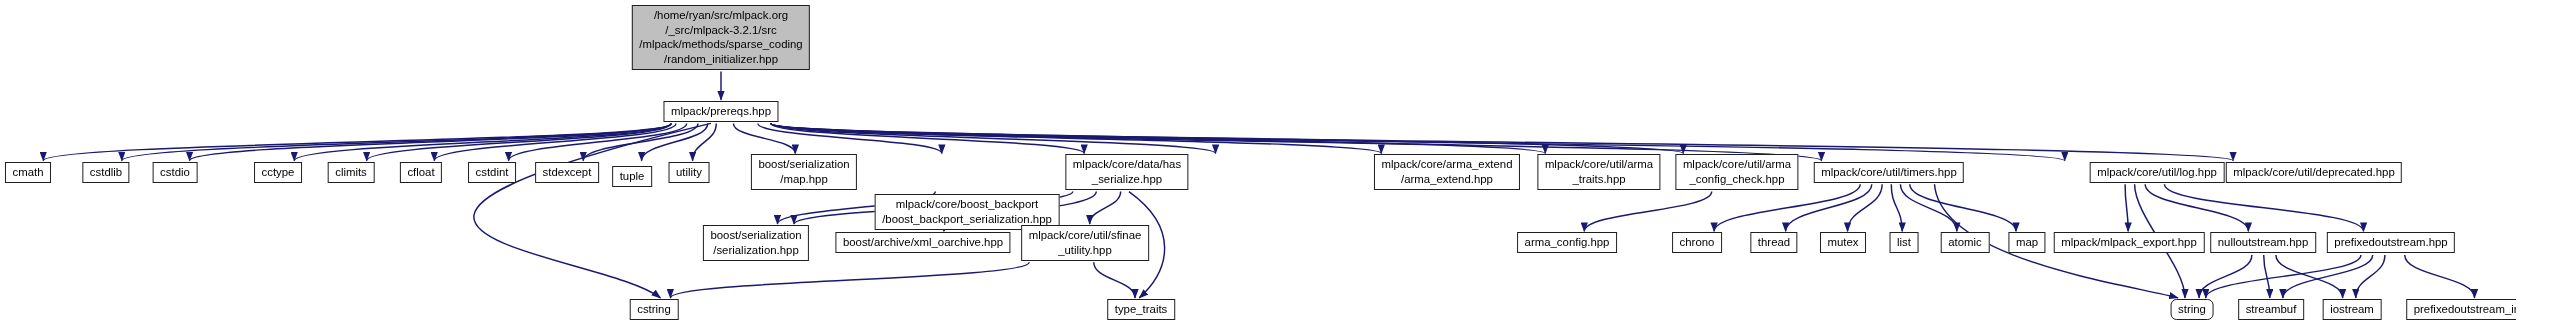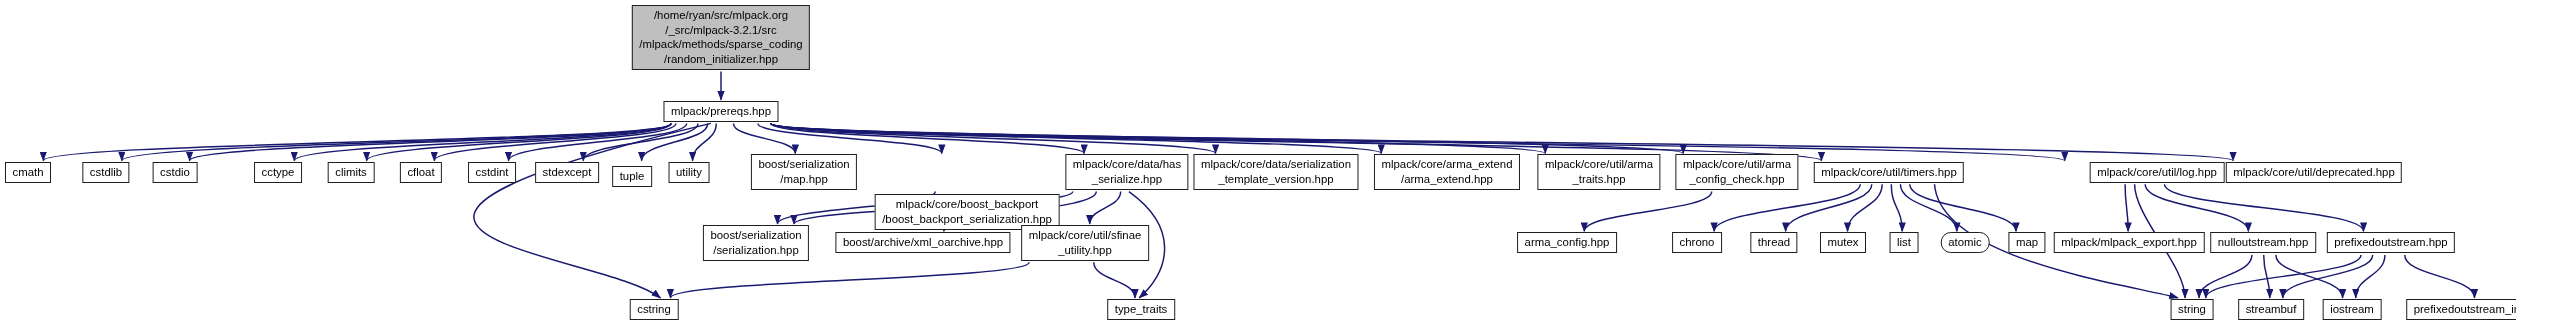--- a/index.html
+++ b/index.html
@@ -113,46 +113,44 @@
     <div class="node" style="left: 492px; top: 162px;">cstdint</div>
     <div class="node" style="left: 567px; top: 162px;">stdexcept</div>
     <div class="node" style="left: 632px; top: 166px;">tuple</div>
     <div class="node" style="left: 689px; top: 162px;">utility</div>
     <div class="node" style="left: 804px; top: 154px;">boost/serialization
 /map.hpp</div>
     <div class="node" style="left: 967px; top: 154px; margin-top: 40px;">mlpack/core/boost_backport
 /boost_backport_serialization.hpp</div>
     <div class="node" style="left: 1127px; top: 154px;">mlpack/core/data/has
 _serialize.hpp</div>
-    <div class="node" style="left: 1276px; top: 154px;">mlpack/core/data/serialization
-_template_version.hpp</div>
     <div class="node" style="left: 1447px; top: 154px;">mlpack/core/arma_extend
 /arma_extend.hpp</div>
     <div class="node" style="left: 1599px; top: 154px;">mlpack/core/util/arma
 _traits.hpp</div>
     <div class="node" style="left: 1737px; top: 154px;">mlpack/core/util/arma
 _config_check.hpp</div>
     <div class="node" style="left: 1889px; top: 162px;">mlpack/core/util/timers.hpp</div>
     <div class="node" style="left: 2125px; top: 162px; margin-left: 32px;">mlpack/core/util/log.hpp</div>
     <div class="node" style="left: 2314px; top: 162px;">mlpack/core/util/deprecated.hpp</div>
     <div class="node" style="left: 756px; top: 225px;">boost/serialization
 /serialization.hpp</div>
     <div class="node" style="left: 923px; top: 232px;">boost/archive/xml_oarchive.hpp</div>
     <div class="node" style="left: 1085px; top: 225px;">mlpack/core/util/sfinae
 _utility.hpp</div>
     <div class="node" style="left: 1567px; top: 232px;">arma_config.hpp</div>
     <div class="node" style="left: 1697px; top: 232px;">chrono</div>
     <div class="node" style="left: 1774px; top: 232px;">thread</div>
     <div class="node" style="left: 1843px; top: 232px;">mutex</div>
     <div class="node" style="left: 1904px; top: 232px;">list</div>
-    <div class="node" style="left: 1965px; top: 232px; border-radius: 10px;">atomic</div>
+    <div class="node" style="left: 1965px; top: 232px;">atomic</div>
     <div class="node" style="left: 2027px; top: 232px;">map</div>
     <div class="node" style="left: 2129px; top: 232px;">mlpack/mlpack_export.hpp</div>
     <div class="node" style="left: 2263px; top: 232px;">nulloutstream.hpp</div>
     <div class="node" style="left: 2391px; top: 232px;">prefixedoutstream.hpp</div>
     <div class="node" style="left: 654px; top: 299px;">cstring</div>
     <div class="node" style="left: 1141px; top: 299px;">type_traits</div>
-    <div class="node" style="left: 2192px; top: 299px;">string</div>
+    <div class="node" style="left: 2192px; top: 299px; border-radius: 6px;">string</div>
     <div class="node" style="left: 2271px; top: 299px;">streambuf</div>
     <div class="node" style="left: 2352px; top: 299px;">iostream</div>
     <div class="node" style="left: 2484px; top: 299px;">prefixedoutstream_impl.hpp</div>
   </div>
 
 
 </body></html>

